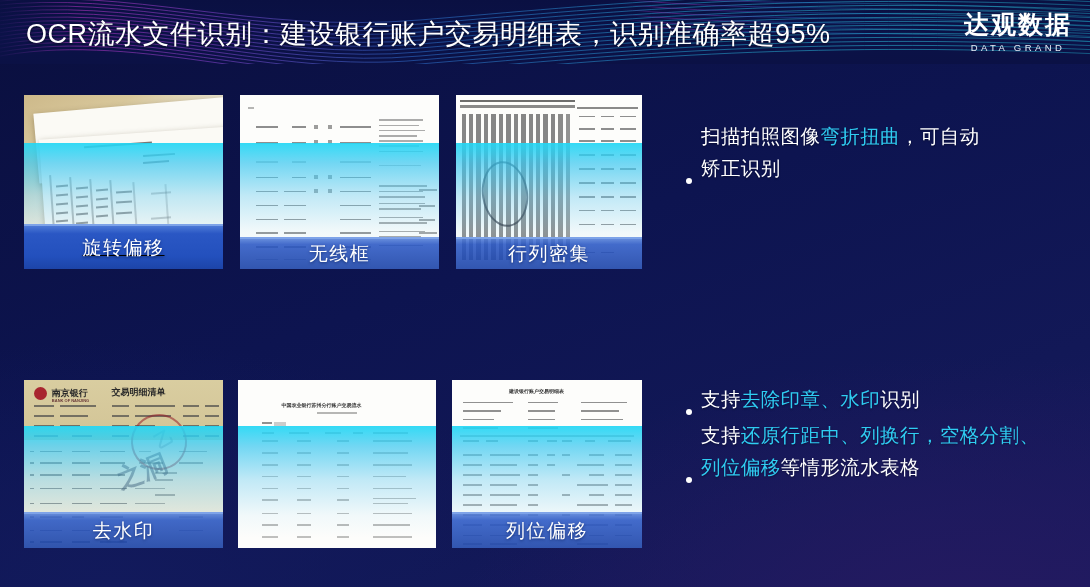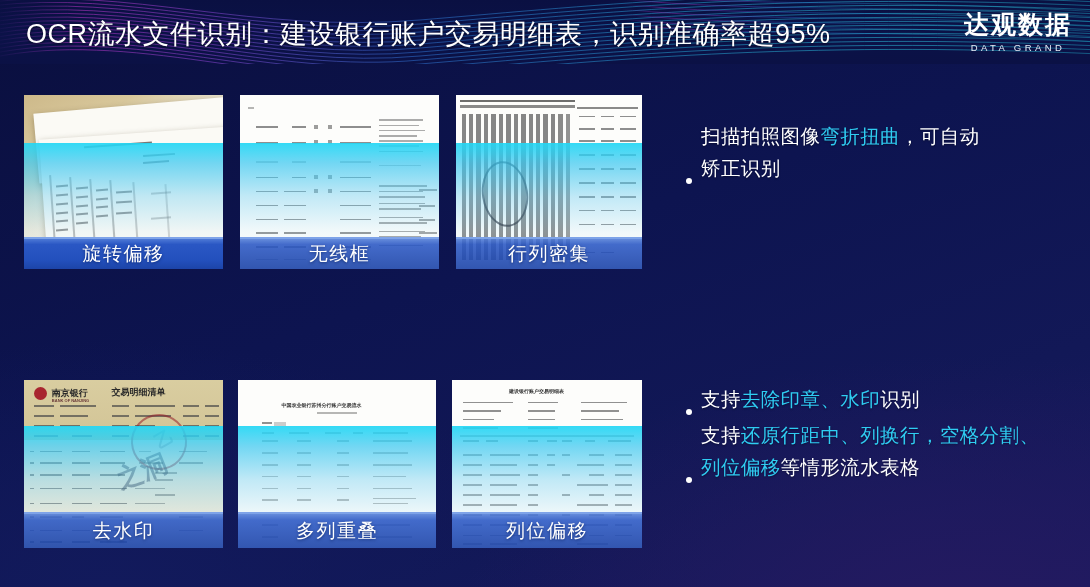--- a/index.html
+++ b/index.html
@@ -223,21 +223,21 @@
         <div class="ln" style="left:36%;top:64%;width:6%;transform:rotate(-4deg);"></div>
         <div class="ln" style="left:36%;top:69%;width:6%;transform:rotate(-4deg);"></div>
         <div class="ln" style="left:46%;top:55%;width:8%;transform:rotate(-4deg);"></div>
         <div class="ln" style="left:46%;top:61%;width:8%;transform:rotate(-4deg);"></div>
         <div class="ln" style="left:46%;top:67%;width:8%;transform:rotate(-4deg);"></div>
         <div class="ln" style="left:64%;top:56%;width:10%;opacity:.3;transform:rotate(-4deg);"></div>
         <div class="ln" style="left:64%;top:70%;width:10%;opacity:.3;transform:rotate(-4deg);"></div>
       </div>
       <div class="scan" style="top:48px;height:110px;"></div>
     </div>
-    <div class="caption" style="height:32px;">
+    <div class="caption" style="height:45px;text-decoration:underline;">
       <span class="caption-text">旋转偏移</span>
     </div>
   </div>
 
   <div class="card" style="left:240px;top:95px;width:199px;height:174px;">
     <div class="card-shot">
       <div class="paper">
         <div class="ln" style="left:4%;top:7%;width:3%;opacity:.4;"></div>
         <div class="ln" style="left:8%;top:18%;width:11%;"></div>
         <div class="ln" style="left:26%;top:18%;width:7%;"></div>
@@ -503,23 +503,20 @@
         <div class="ln" style="left:12%;top:86%;width:8%;opacity:.4;"></div>
         <div class="ln" style="left:30%;top:86%;width:7%;opacity:.4;"></div>
         <div class="ln" style="left:50%;top:86%;width:6%;opacity:.4;"></div>
         <div class="ln" style="left:68%;top:86%;width:19%;opacity:.4;"></div>
         <div class="ln" style="left:12%;top:93%;width:8%;opacity:.35;"></div>
         <div class="ln" style="left:30%;top:93%;width:7%;opacity:.35;"></div>
         <div class="ln" style="left:50%;top:93%;width:6%;opacity:.35;"></div>
         <div class="ln" style="left:68%;top:93%;width:20%;opacity:.35;"></div>
       </div>
       <div class="scan" style="top:46px;height:112px;"></div>
-    </div>
-    <div class="caption translucent" style="height:36px;">
-      <span class="caption-text">多列重叠</span>
     </div>
   </div>
 
   <div class="card" style="left:452px;top:380px;width:190px;height:168px;">
     <div class="card-shot">
       <div class="paper">
         <div class="bank-title" style="left:30%;top:5%;font-size:5px;color:#333;">建设银行账户交易明细表</div>
         <div class="ln" style="left:6%;top:13%;width:26%;opacity:.6;"></div>
         <div class="ln" style="left:40%;top:13%;width:16%;opacity:.6;"></div>
         <div class="ln" style="left:68%;top:13%;width:24%;opacity:.6;"></div>

